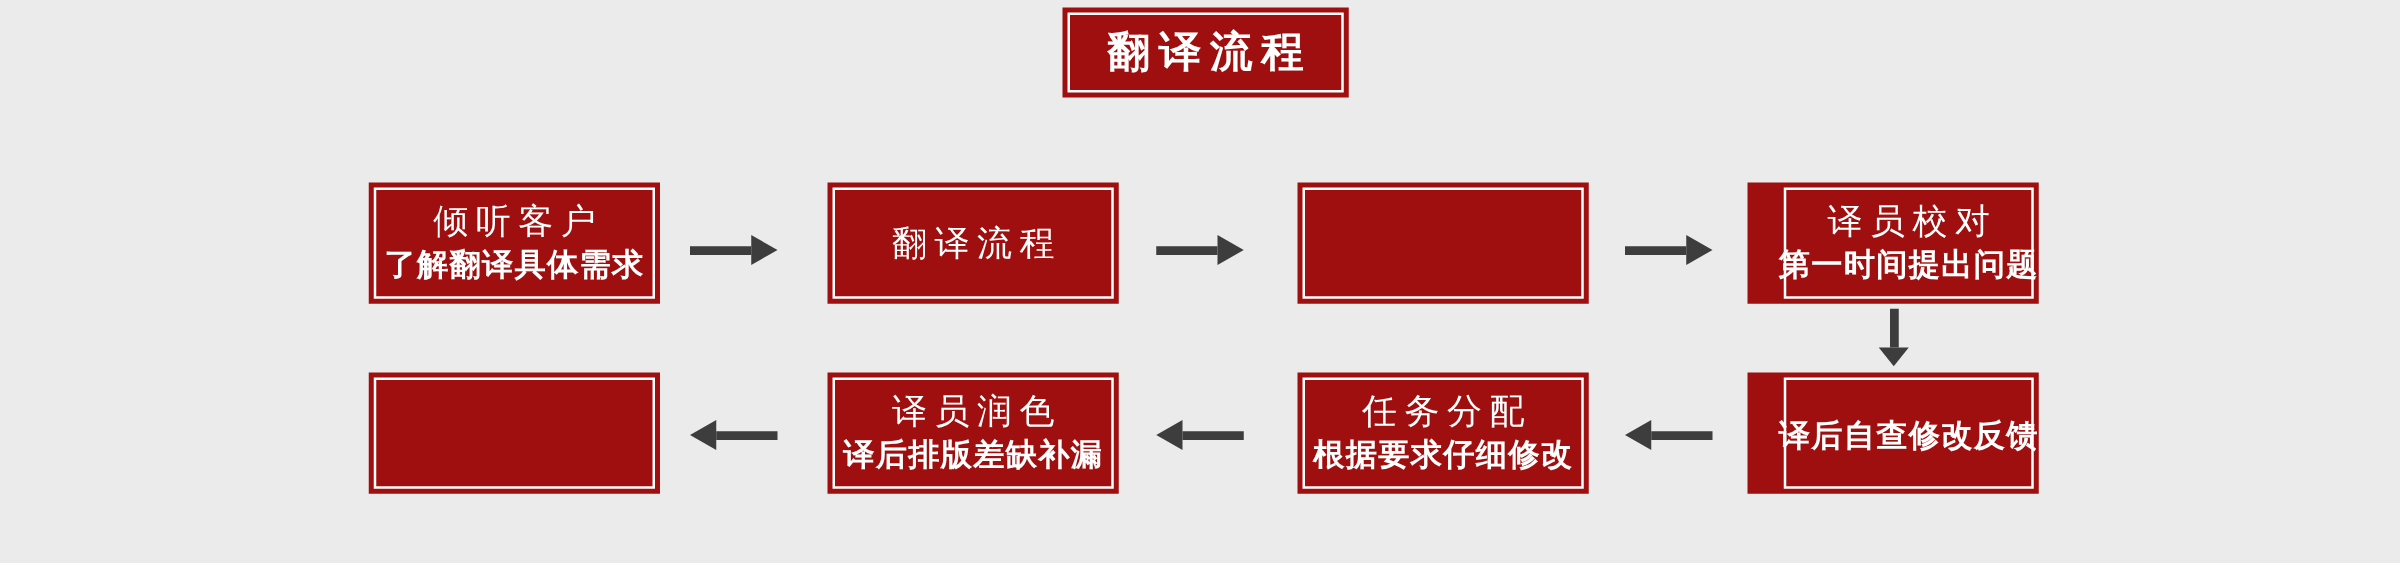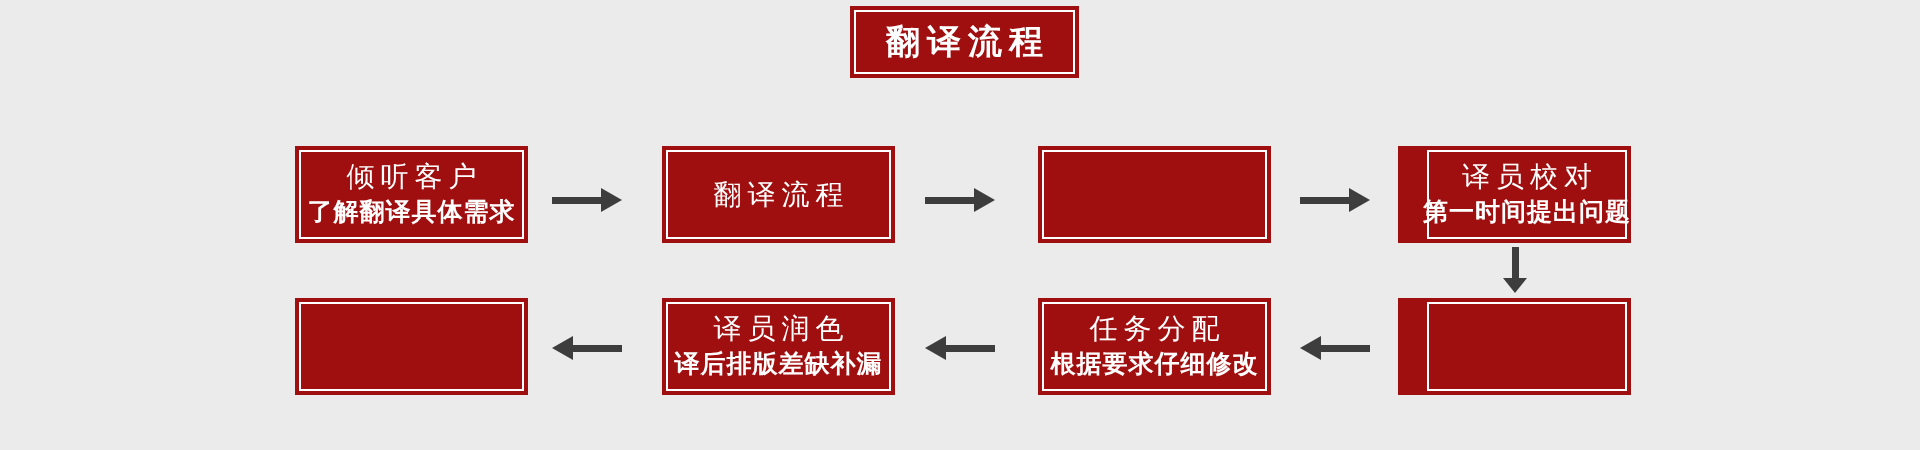--- a/index.html
+++ b/index.html
@@ -65,20 +65,21 @@
 
   <div class="box step c4 r1">
     <div class="box-inner">
       <div class="step-title">译员校对</div>
       <div class="step-subtitle">第一时间提出问题</div>
     </div>
   </div>
 
   <div class="box step c4 r2">
     <div class="box-inner">
+      <div class="step-subtitle">译后自查修改反馈</div>
     </div>
   </div>
 
   <div class="box step c3 r2">
     <div class="box-inner">
       <div class="step-title">任务分配</div>
       <div class="step-subtitle">根据要求仔细修改</div>
     </div>
   </div>
 

